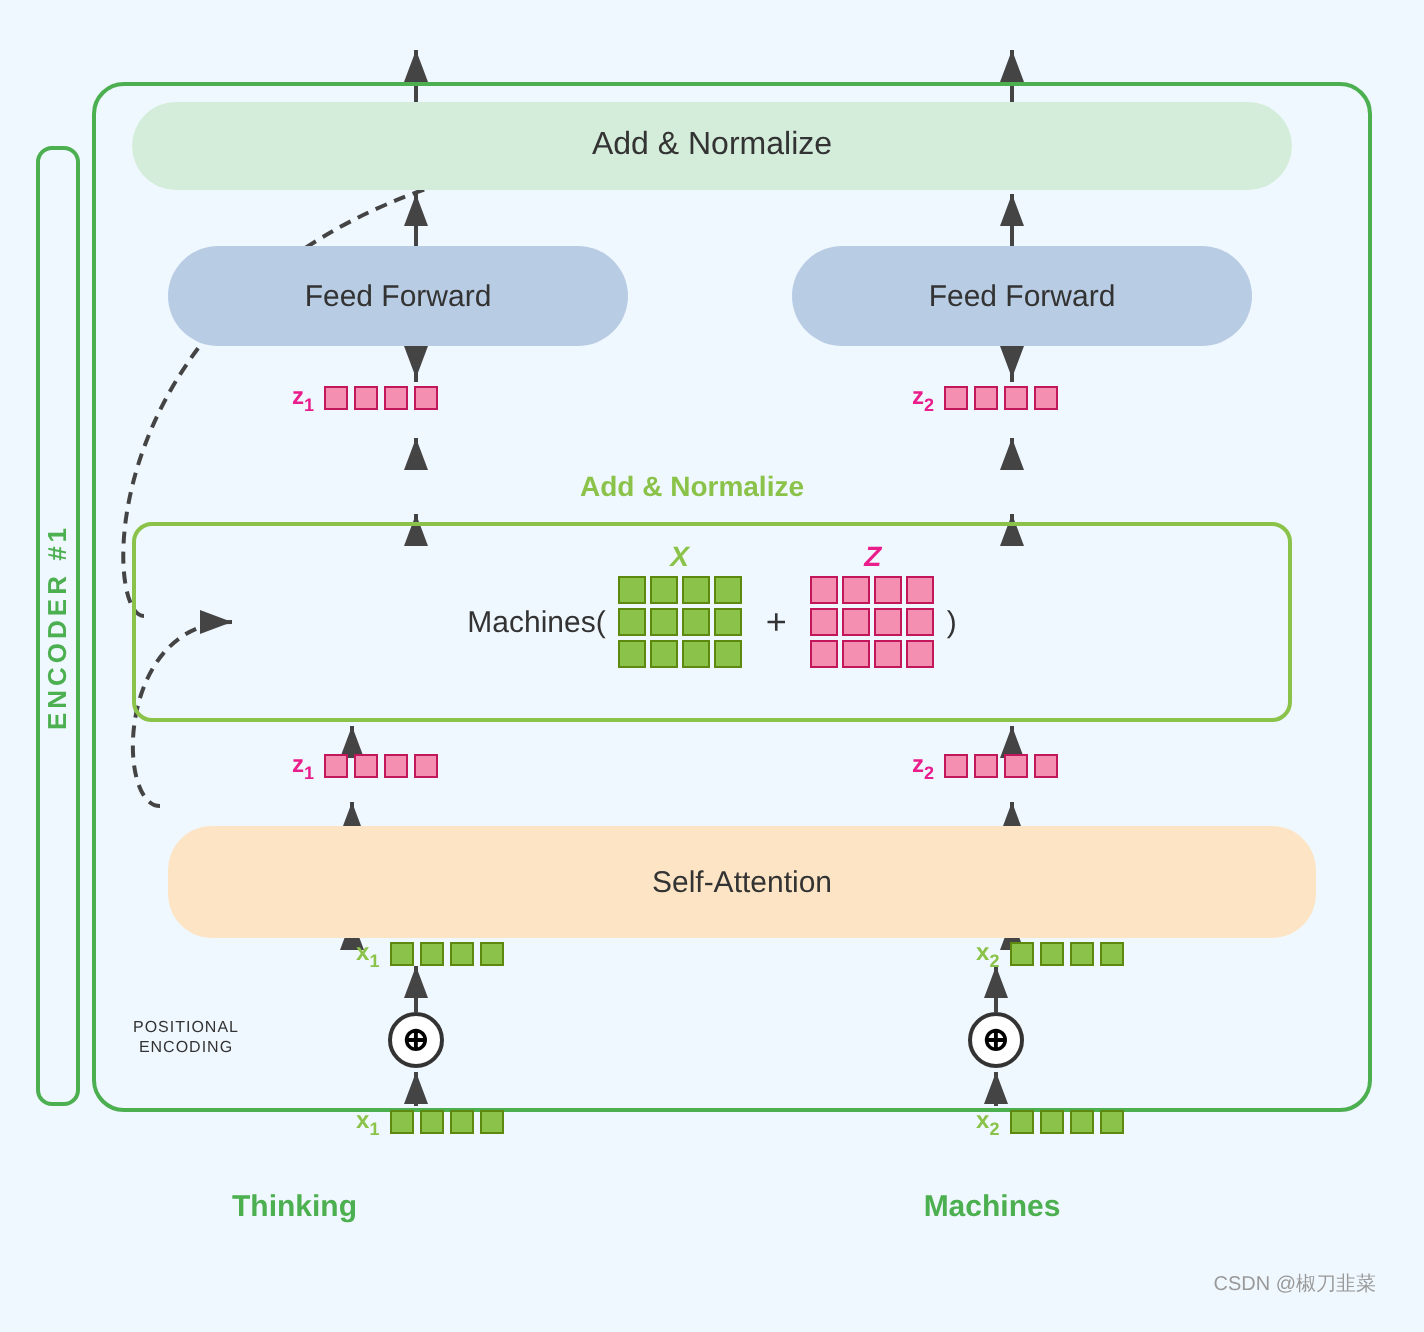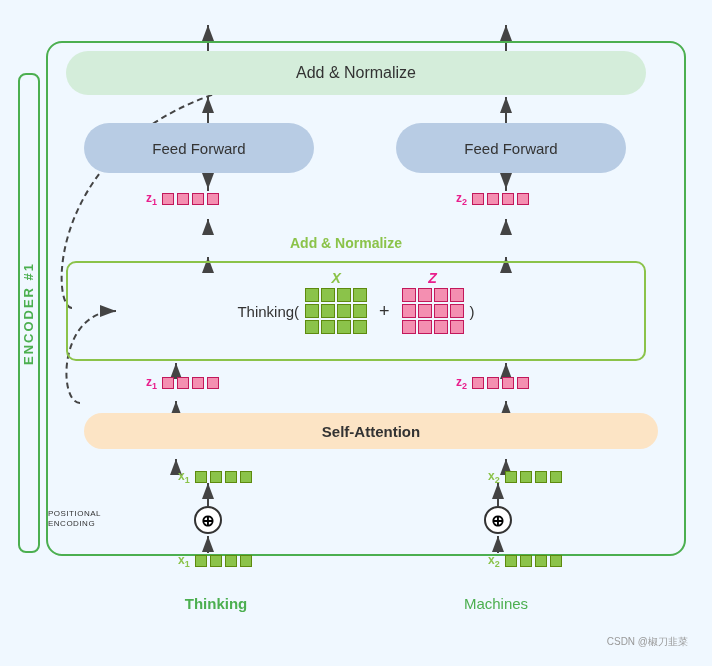--- a/index.html
+++ b/index.html
@@ -221,29 +221,28 @@
       align-items: center;
       gap: 3px;
     }
 
     
     .self-attention {
       position: absolute;
       left: 68px;
       top: 400px;
       width: 574px;
-      height: 36px;
+      height: 56px;
       background: #fce4c5;
       border-radius: 22px;
       display: flex;
       align-items: center;
       justify-content: center;
       font-size: 15px;
       color: #333;
-      font-weight: bold;
     }
 
     
     .x1-tokens-input {
       position: absolute;
       left: 130px;
       top: 456px;
       display: flex;
       align-items: center;
       gap: 3px;
@@ -289,21 +288,21 @@
       font-weight: bold;
     }
 
     
     .pos-enc-label {
       position: absolute;
       left: 32px;
       top: 496px;
       font-size: 8px;
       color: #333;
-      text-align: left;
+      text-align: center;
       width: 90px;
       line-height: 1.2;
       letter-spacing: 0.5px;
       text-transform: uppercase;
     }
 
     
     .x1-tokens-bottom {
       position: absolute;
       left: 130px;
@@ -320,34 +319,34 @@
       align-items: center;
       gap: 3px;
     }
 
     
     .word-thinking {
       position: absolute;
       left: 100px;
       top: 582px;
       width: 200px;
-      text-align: center;
+      text-align: left;
       color: #4caf50;
       font-size: 15px;
       font-weight: bold;
     }
     .word-machines {
       position: absolute;
       left: 380px;
       top: 582px;
       width: 200px;
       text-align: center;
       color: #4caf50;
       font-size: 15px;
-      font-weight: normal;
+      font-weight: bold;
     }
 
     
     .watermark {
       position: absolute;
       right: 8px;
       bottom: 4px;
       font-size: 10px;
       color: #999;
       margin-top: 37px;
@@ -480,21 +479,21 @@
     <span class="tok-rect tok-pink"></span>
     <span class="tok-rect tok-pink"></span>
   </div>
 
   <div class="add-norm-mid">
     <span>Add &amp; Normalize</span>
   </div>
 
   <div class="layer-norm-box">
     <div class="layer-norm-content">
-      <span style="font-size:15px;">Thinking(</span>
+      <span style="font-size:15px;">Machines(</span>
 
       <div class="token-grid-wrapper">
         <span class="x-label" style="color:#8bc34a;font-style:italic;font-weight:bold;">X</span>
         <div class="token-grid">
           <div class="token-cell-green"></div>
             <div class="token-cell-green"></div>
             <div class="token-cell-green"></div>
             <div class="token-cell-green"></div>
           <div class="token-cell-green"></div>
             <div class="token-cell-green"></div>

